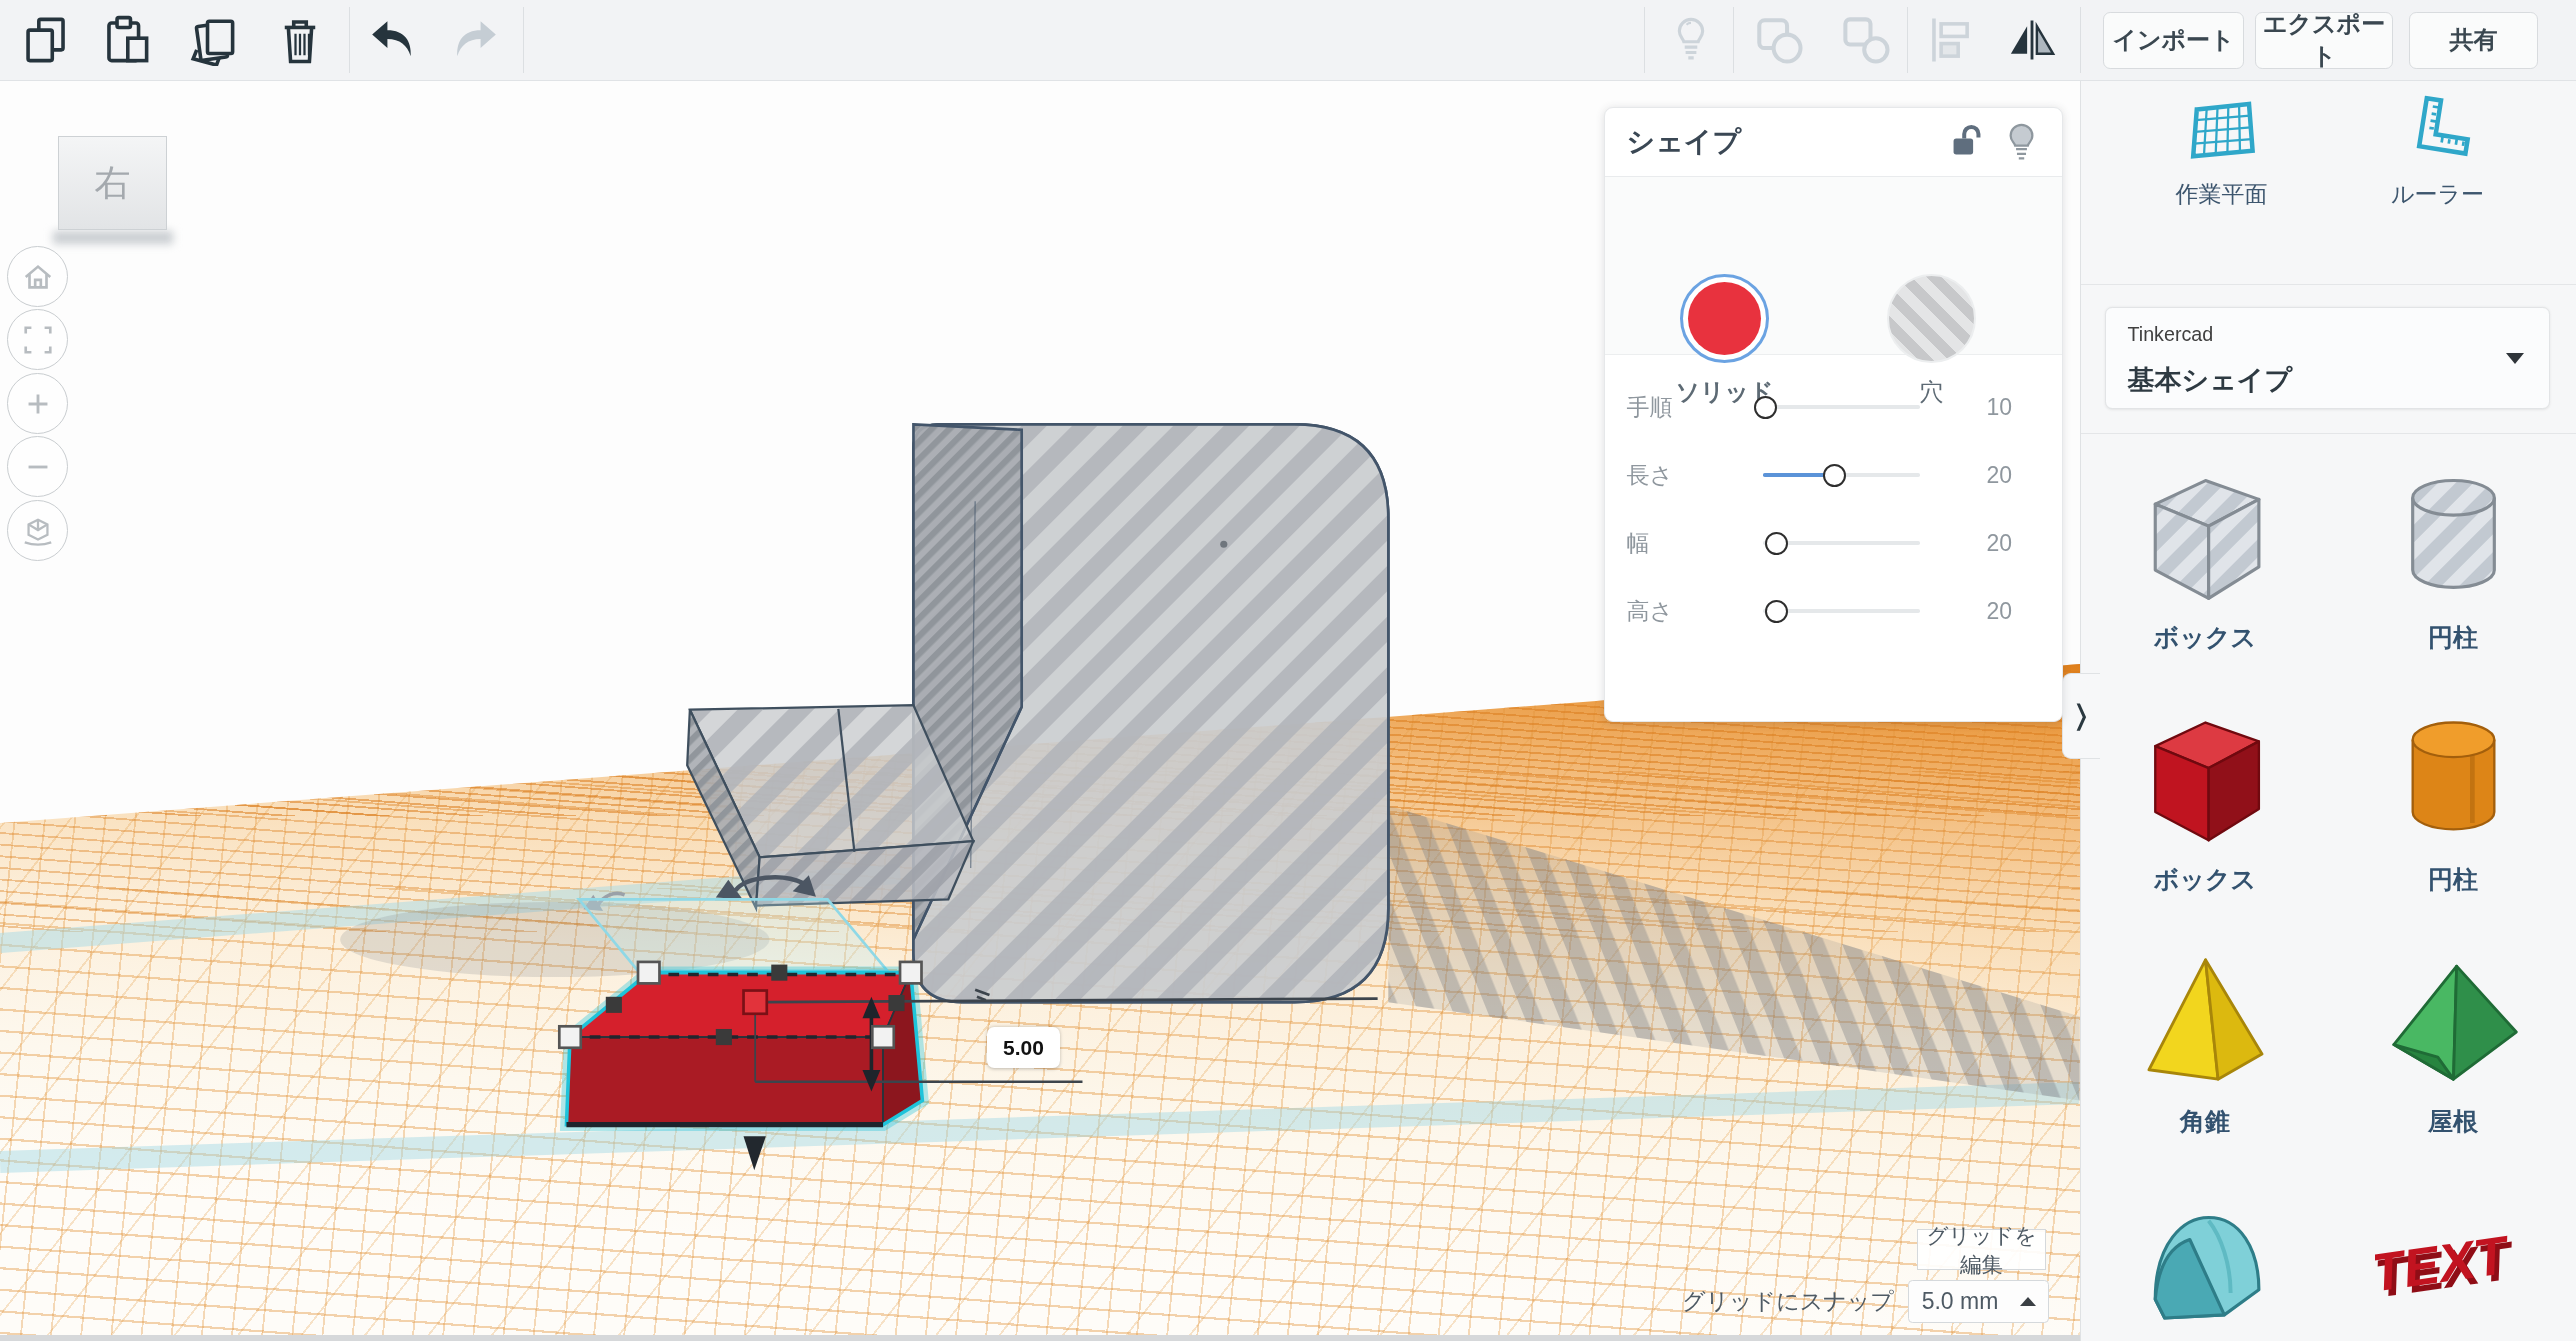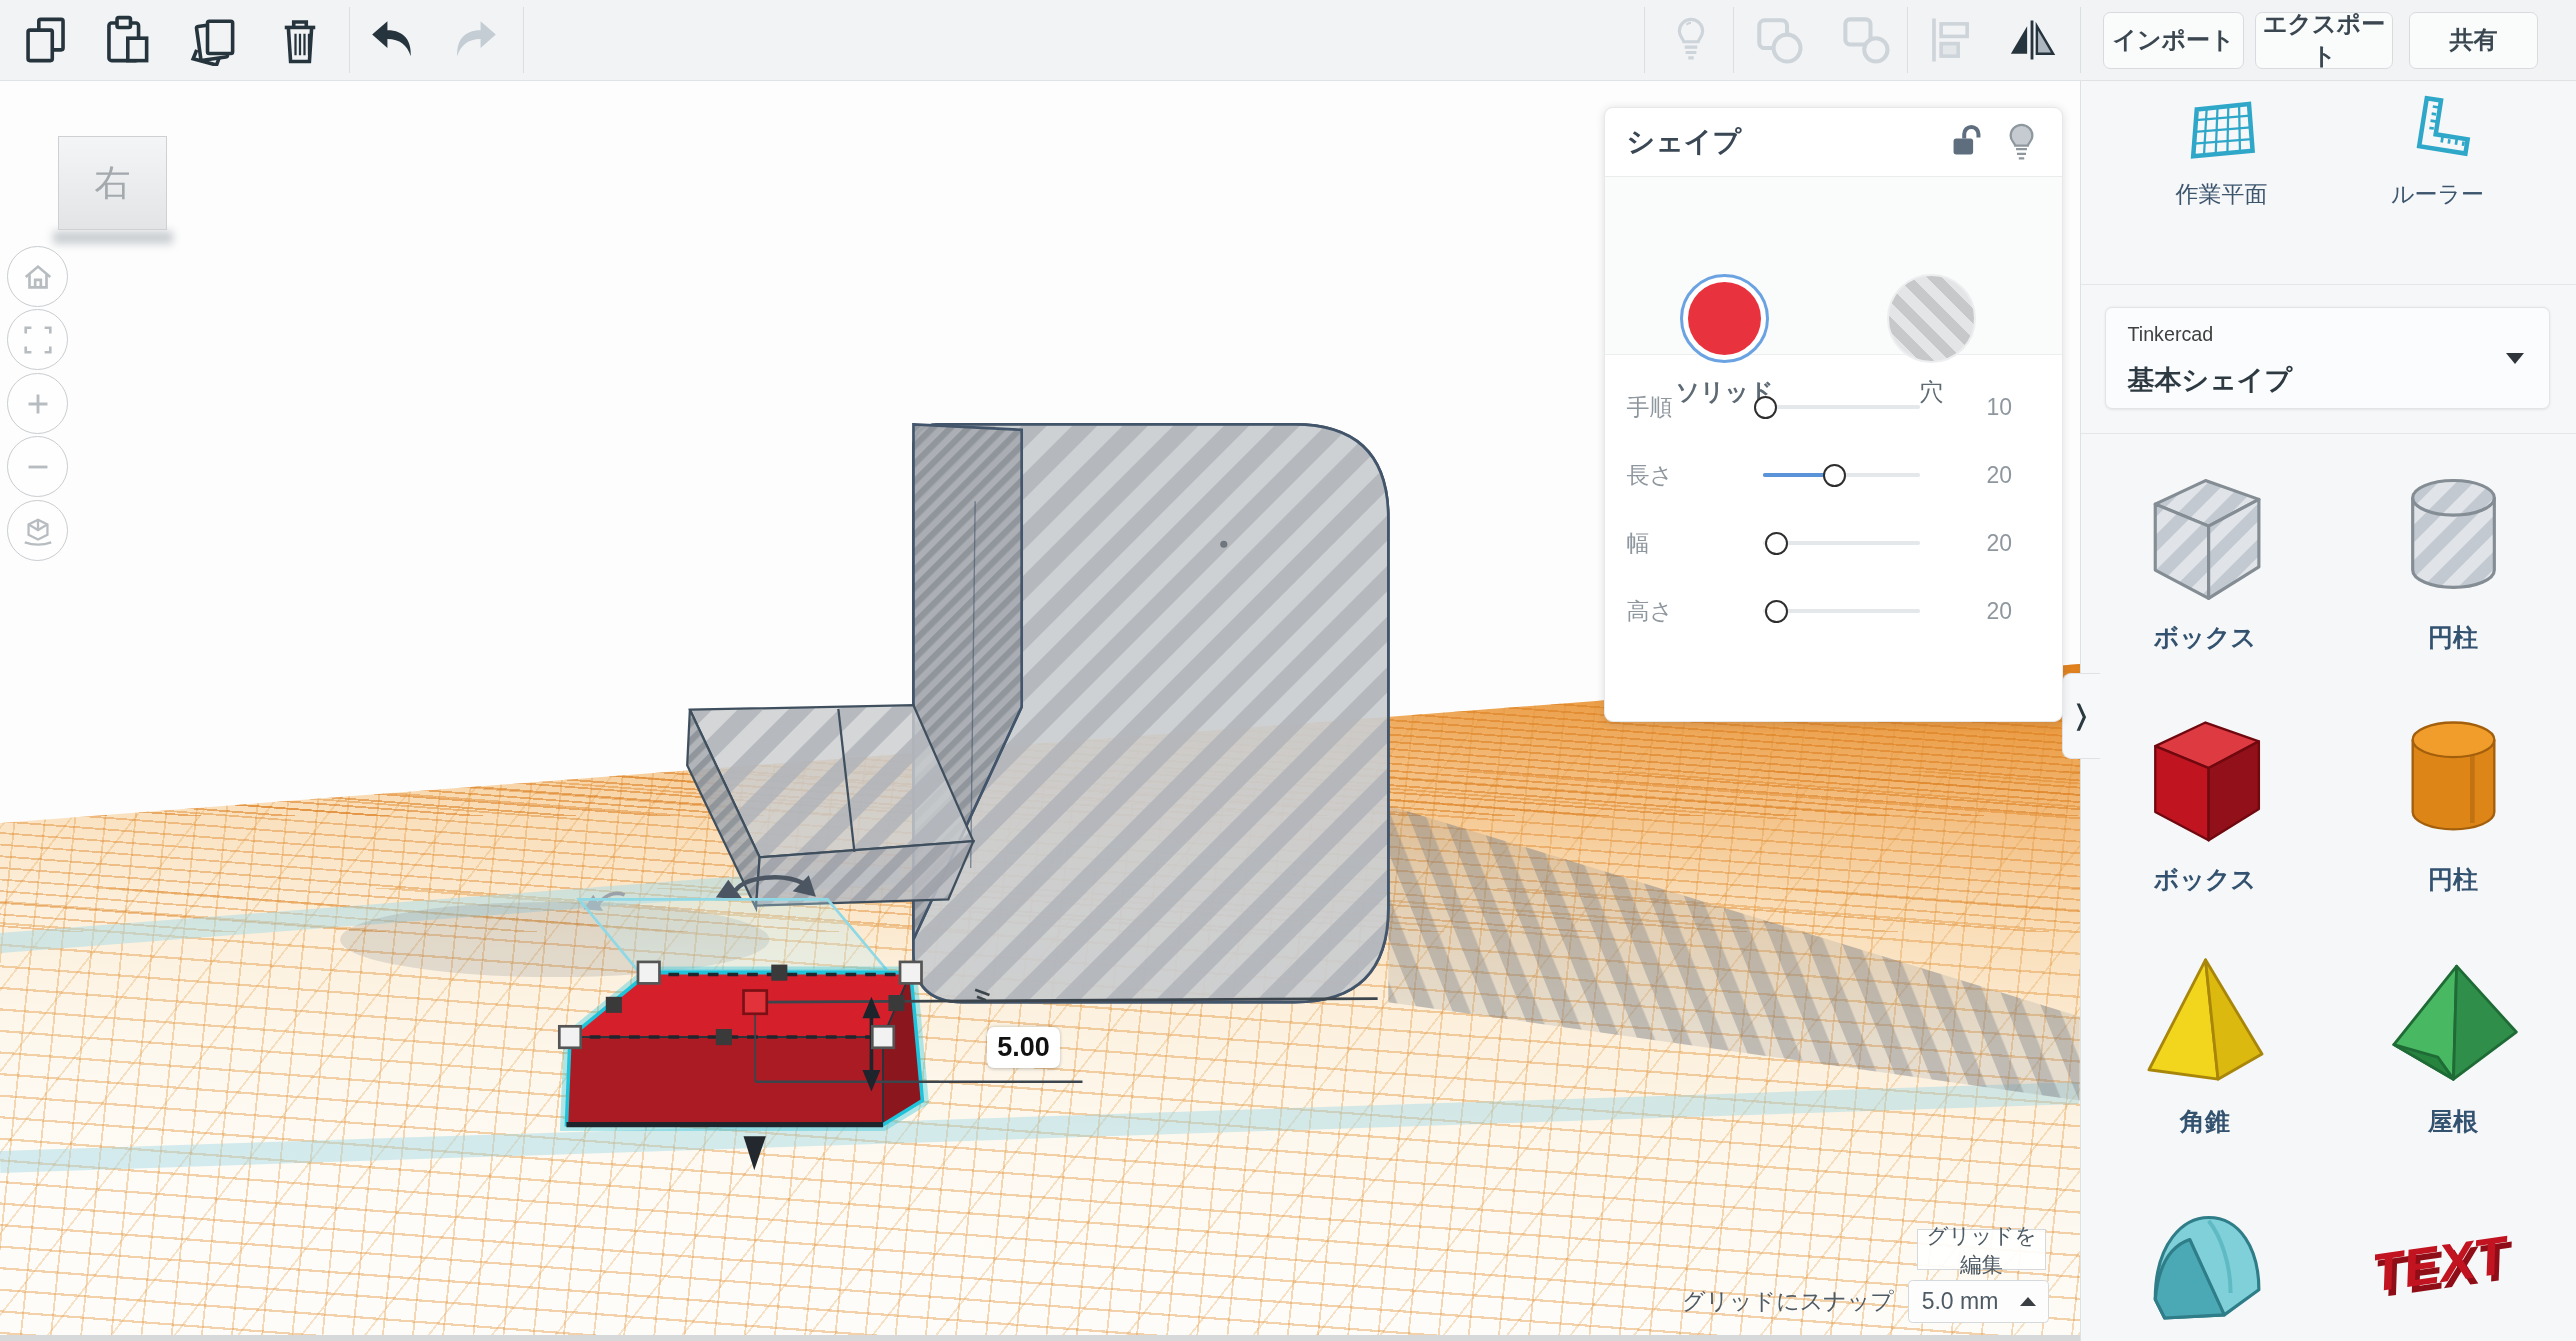--- a/index.html
+++ b/index.html
@@ -44,21 +44,21 @@
   #viewcube-shadow { position:absolute; left:53px; top:150px; width:120px; height:12.5px;
     background:#c9cdd1; filter:blur(4.5px); z-index:4; }
   .navbtn { position:absolute; left:7.2px; width:61px; height:61px; border:1.8px solid #c9cdd0;
     border-radius:50%; background:rgba(255,255,255,.6); display:flex; align-items:center;
     justify-content:center; cursor:pointer; z-index:5; }
 
   
   #dim-label { position:absolute; left:987px; top:946px; width:73px; height:41px;
     background:#fff; border-radius:7.2px; box-shadow:0 0.9px 3.6px rgba(0,0,0,.25);
     display:flex; align-items:center; justify-content:center;
-    font-size:27px; font-weight:700; color:#111; z-index:6; }
+    font-size:21px; font-weight:700; color:#111; z-index:6; }
 
   
   #grid-edit { position:absolute; left:1917px; top:1148px; width:129px; height:41px;
     background:rgba(255,255,255,.92); border:1.3px solid #d5d9dc; border-radius:0;
     font-size:21.5px; color:#4e5a64; display:flex; align-items:center; justify-content:center;
     cursor:pointer; z-index:6; }
   #snap-row { position:absolute; left:1682px; top:1199px; height:43px; display:flex;
     align-items:center; z-index:6; }
   #snap-label { font-size:23px; color:#4e5a64; margin-right:14.3px; }
   #snap-select { width:141px; height:43px; background:#fdfdfd; border:1.3px solid #d5d9dc;

